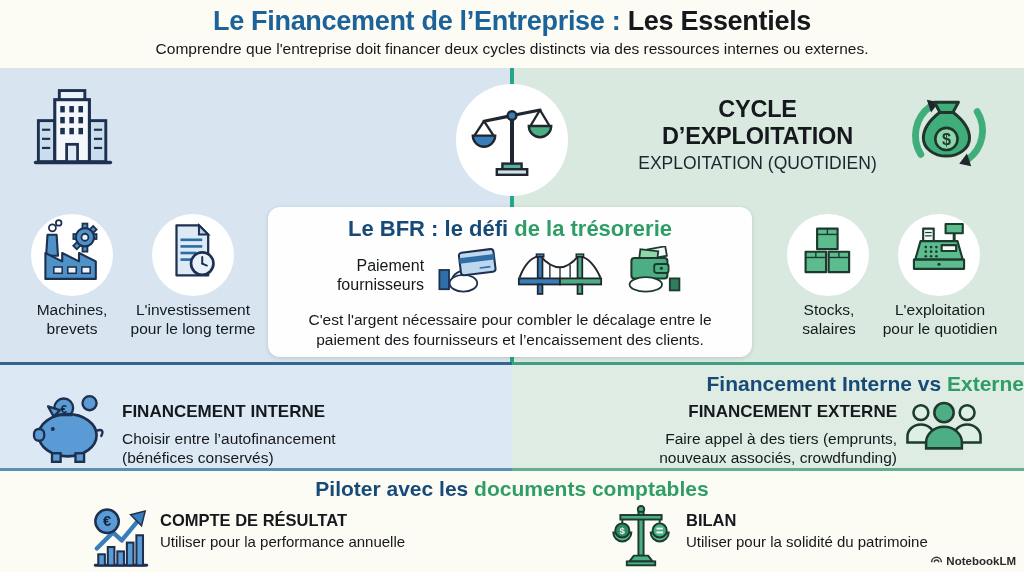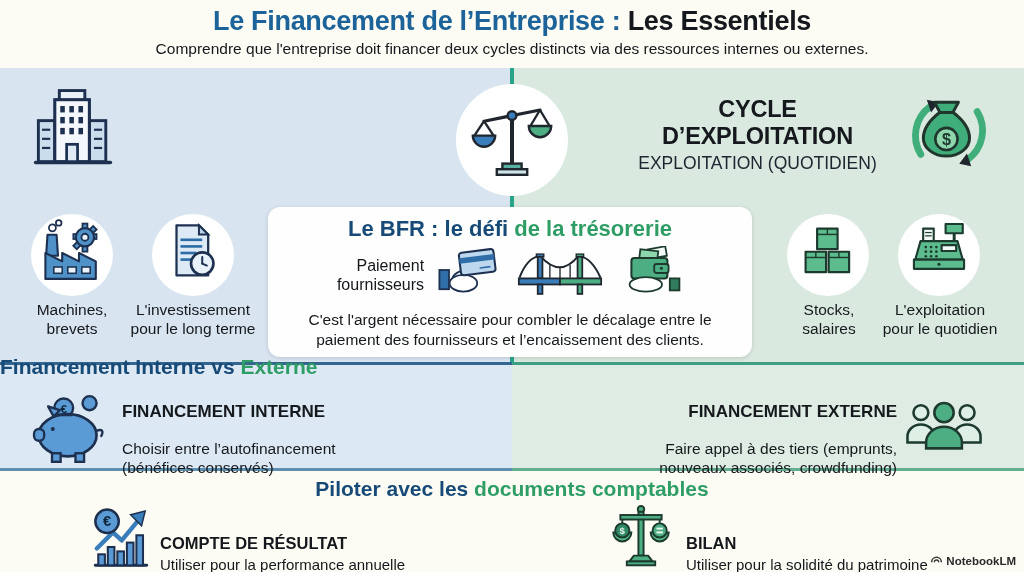--- a/index.html
+++ b/index.html
@@ -46,34 +46,34 @@
   .bfr{position:absolute;left:268px;top:207px;width:484px;height:150px;background:#fdfefd;
     border-radius:12px;box-shadow:0 1px 4px rgba(0,0,0,.15);z-index:4;text-align:center;}
   .bfr-title{margin-top:9px;font-size:22px;font-weight:700;}
   .bfr-title .nv{color:#174a77;} .bfr-title .gr{color:#2e9e66;}
   .bfr-row{display:flex;align-items:center;justify-content:center;gap:13px;margin-top:3px;height:60px;}
   .bfr-side-label{font-size:16px;font-weight:500;line-height:1.2;white-space:pre-line;}
   .bfr-side-label.r{text-align:right;} .bfr-side-label.l{text-align:left;}
   .bfr-desc{font-size:15.5px;line-height:1.26;margin-top:5px;padding:0 32px;font-weight:500;}
 
   
-  .band-title{position:absolute;top:355px;width:100%;text-align:left;font-size:21px;
+  .band-title{position:absolute;top:372px;width:100%;text-align:right;font-size:21px;
     font-weight:700;z-index:5;}
   .band-title .nv{color:#174a77;} .band-title .gr{color:#2e9e66;}
   .fin-block{position:absolute;z-index:3;}
   .fin-block h3{margin:0;font-size:17px;font-weight:700;color:#15181c;}
-  .fin-desc{font-size:15.5px;line-height:1.22;white-space:pre-line;margin-top:18px;}
+  .fin-desc{font-size:15.5px;line-height:1.22;white-space:pre-line;margin-top:8px;}
   .fin-int{left:122px;top:402px;width:290px;text-align:left;}
   .fin-ext{left:585px;top:402px;width:312px;text-align:right;}
 
   
   .steer-title{position:absolute;top:477px;width:100%;text-align:center;font-size:21px;
     font-weight:700;z-index:2;}
   .steer-title .nv{color:#174a77;} .steer-title .gr{color:#2e9e66;}
-  .steer-text{position:absolute;z-index:2;margin-top:23px;}
+  .steer-text{position:absolute;z-index:2;}
   .steer-text h3{margin:0;font-size:16.5px;font-weight:700;}
   .steer-desc{font-size:15px;margin-top:3px;}
   .watermark{position:absolute;right:8px;bottom:4px;display:flex;align-items:center;gap:3px;
     font-size:11.5px;font-weight:600;color:#2a2a2a;z-index:5;}
 </style>
 </head>
 <body>
 
 <div class="canvas">
 

